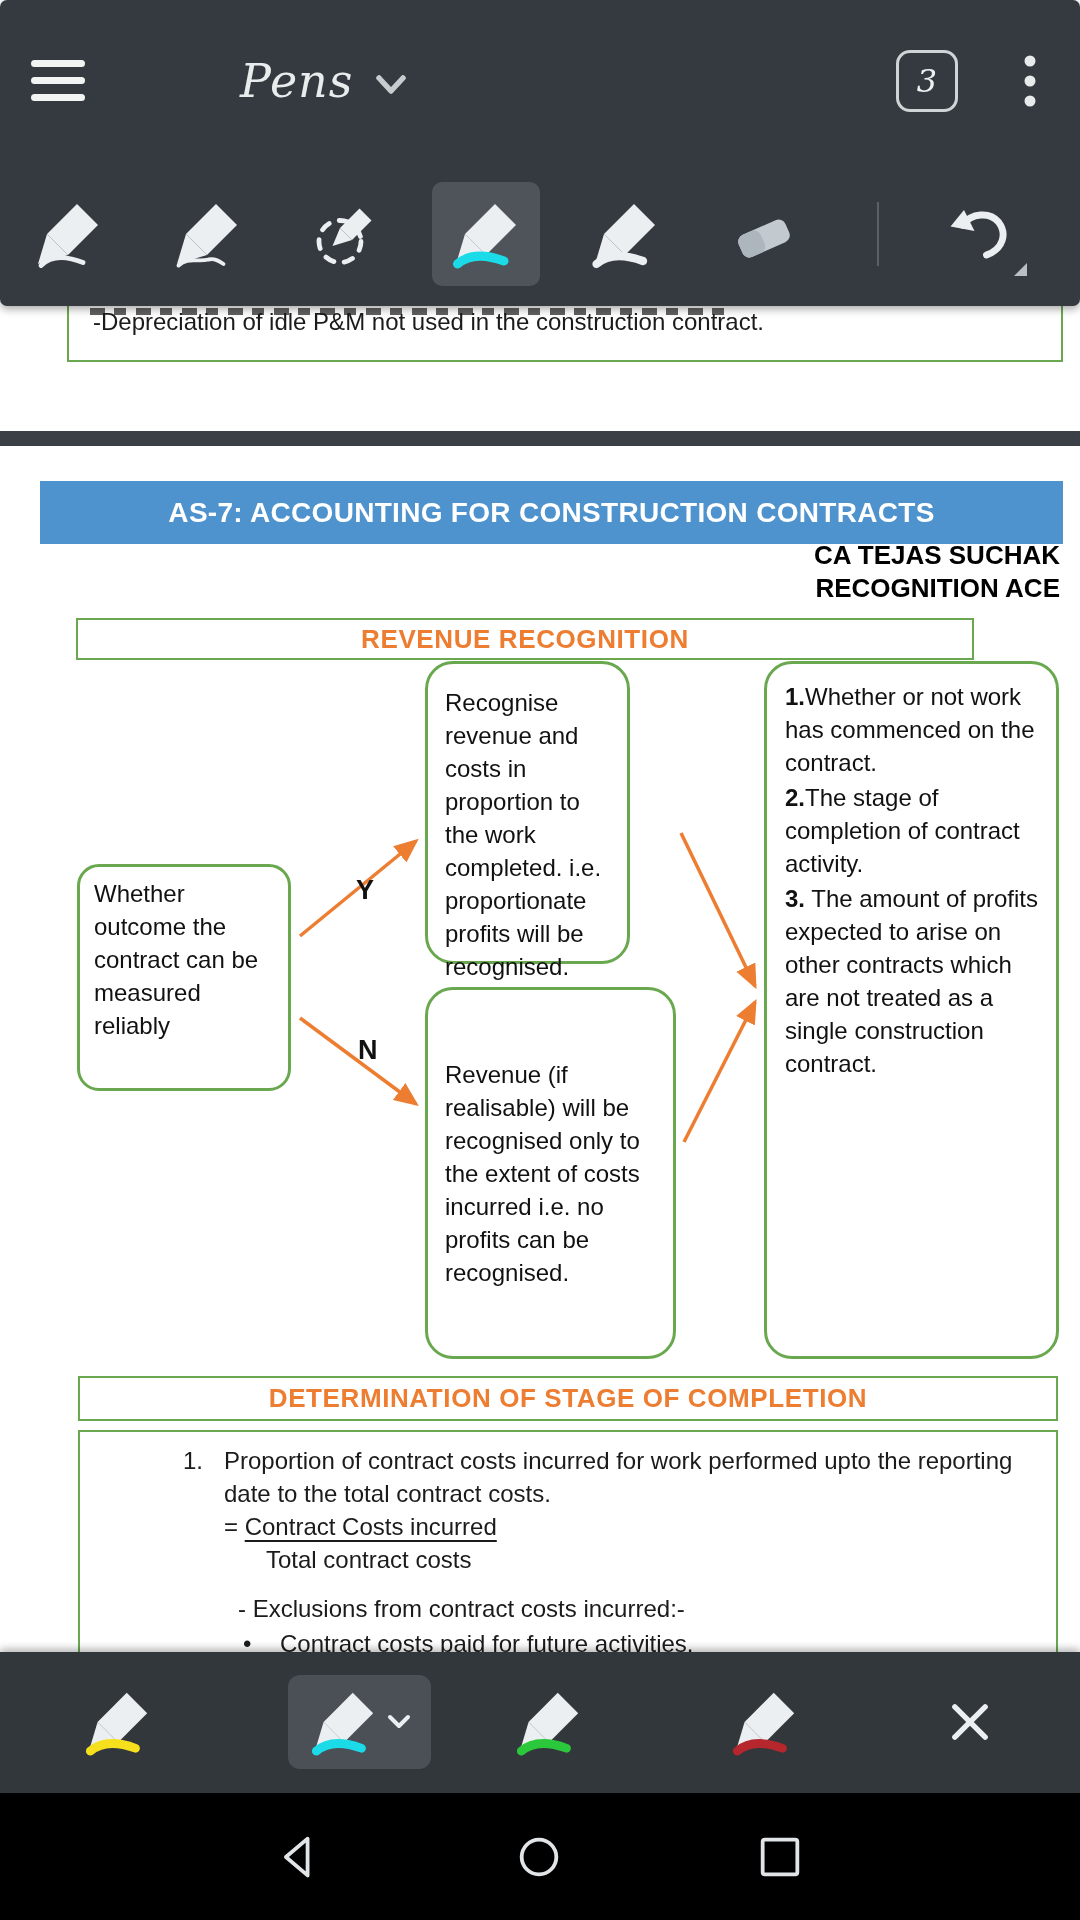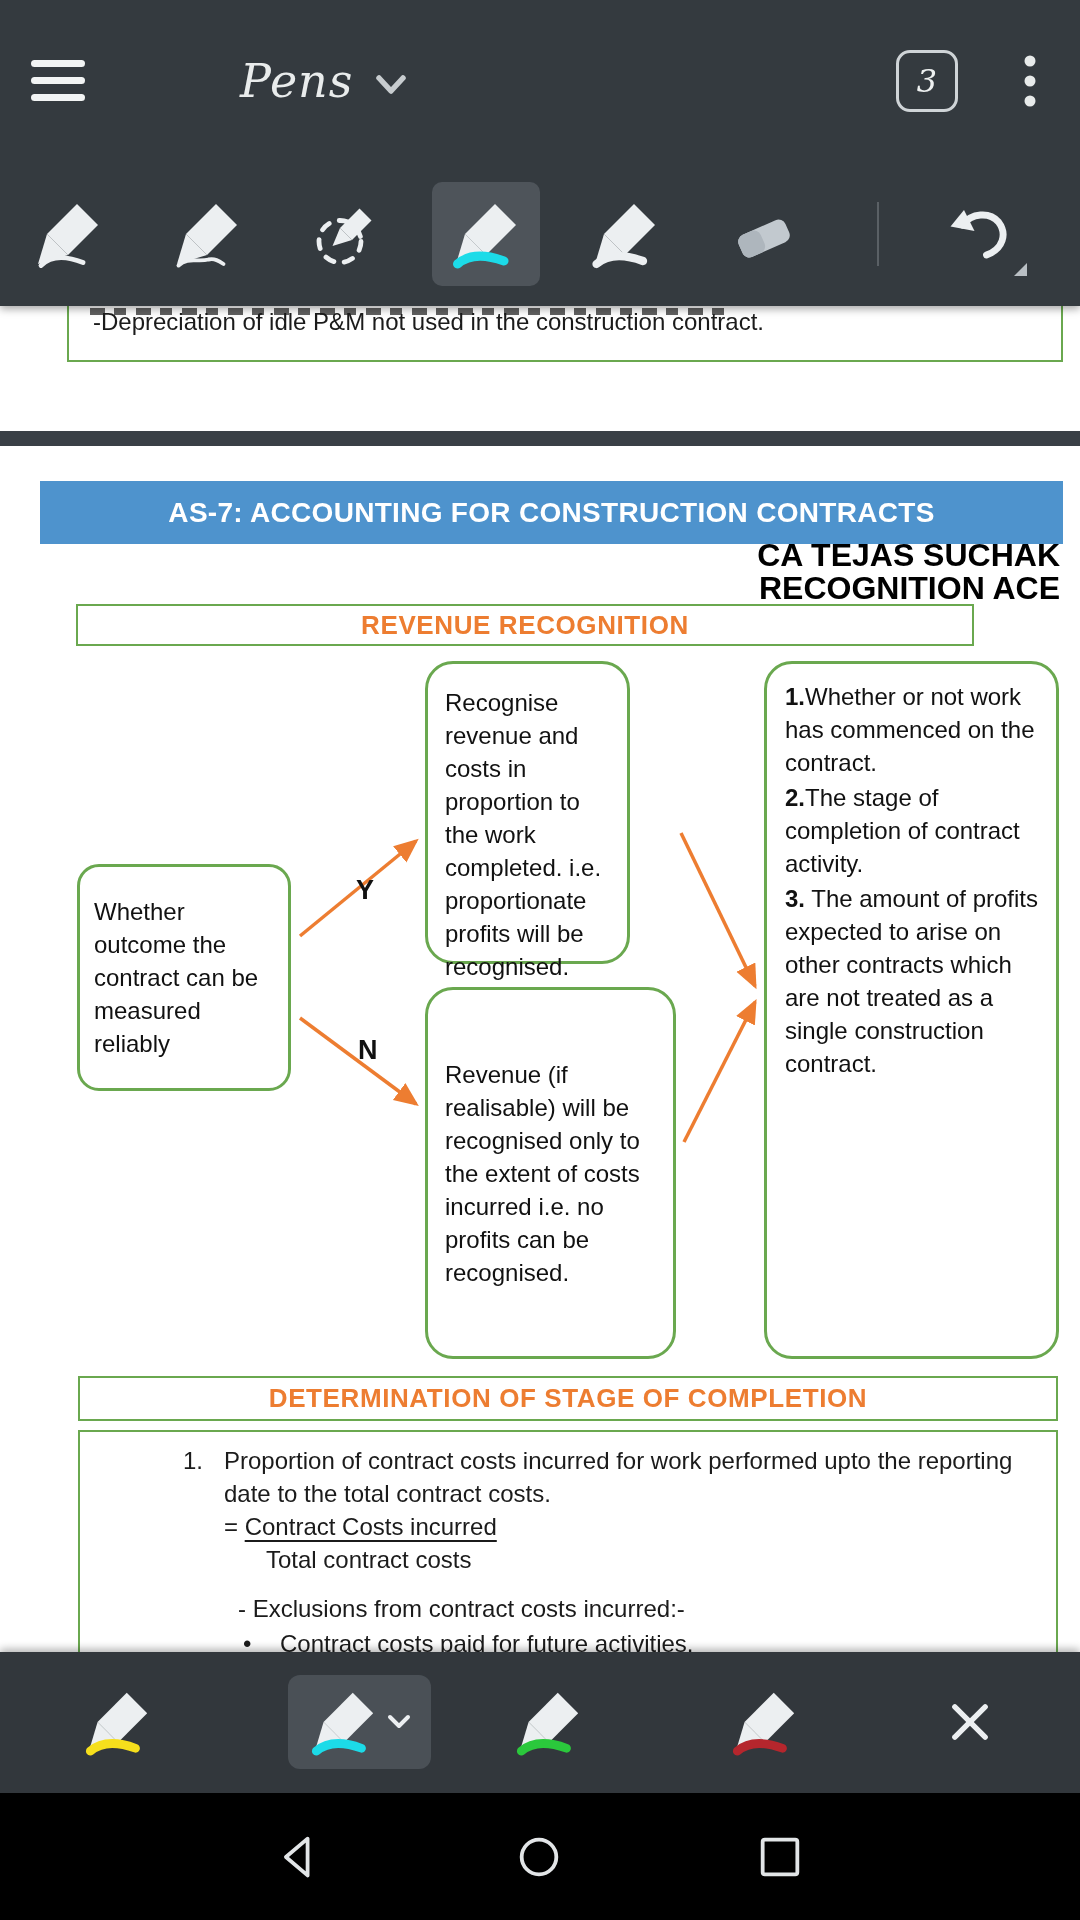--- a/index.html
+++ b/index.html
@@ -3,21 +3,21 @@
 <meta charset="utf-8">
 <style>
   * { box-sizing: border-box; }
   html,body { margin:0; padding:0; background:#000; }
   body { width:1080px; height:1920px; overflow:hidden;
          font-family:"Liberation Sans", sans-serif; }
   .screen { position:relative; width:1080px; height:1920px; background:#fff; overflow:hidden; }
 
   
   .appbar { position:absolute; left:0; top:0; width:1080px; height:306px;
-            background:#343A3F; box-shadow:0 3px 8px rgba(0,0,0,.35); z-index:5; }
+            background:#343A3F; box-shadow:0 3px 8px rgba(0,0,0,.35); z-index:5;border-radius:7px; }
   .row1 { display:flex; align-items:center; height:162px; padding:0 26px; }
   .icon-btn { background:none; border:none; padding:0; display:flex; align-items:center;
               justify-content:center; cursor:pointer; }
   .ham-btn { width:64px; height:64px; }
   .title-group { display:flex; align-items:center; margin-left:150px; cursor:pointer; }
   .app-title { font-family:"DejaVu Serif", serif; font-style:italic; font-size:46px;
                color:#E9ECEC; letter-spacing:1px; }
   .title-chev { margin-left:22px; margin-top:8px; }
   .spacer { flex:1; }
   .badge { width:62px; height:62px; border:3px solid #CFD4D7; border-radius:14px;
@@ -45,45 +45,45 @@
                         #2b2b2b 24px 36px,transparent 36px 46px); }
   .prev-box { position:absolute; left:67px; top:-28px; width:996px; height:84px;
               border:2px solid #6AA84F; }
   .prev-box .line { position:absolute; left:24px; bottom:22px; font-size:24px; line-height:33px; }
   .page-divider { position:absolute; left:0; top:125px; width:1080px; height:15px; background:#3A4046; }
 
   .banner { position:absolute; left:40px; top:175px; width:1023px; height:63px; background:#4E93CD;
             display:flex; align-items:center; justify-content:center; }
   .banner span { color:#fff; font-weight:bold; font-size:28px; letter-spacing:.3px; }
   .authors { position:absolute; right:20px; top:233px; text-align:right; font-weight:bold;
-             font-size:32px; line-height:33px; color:#000; }
+             font-size:26px; line-height:33px; color:#000; }
 
   .gbox { position:absolute; border:2px solid #6AA84F; display:flex; align-items:center;
           justify-content:center; background:#fff; }
   .orange-head { color:#ED7D31; font-weight:bold; font-size:26px; letter-spacing:.6px; }
 
   .fc-box { position:absolute; background:#fff; border:3px solid #6AA84F; border-radius:28px;
             font-size:24px; line-height:33px; color:#111; }
   .fc-decision { left:77px; top:558px; width:214px; height:227px; border-radius:22px;
-                 display:flex; align-items:center; padding:10px 14px; }
+                 display:flex; padding:10px 14px; }
   .fc-yes { left:425px; top:355px; width:205px; height:303px; padding:22px 17px; }
   .fc-no  { left:425px; top:681px; width:251px; height:372px; display:flex; align-items:center;
             padding:10px 17px; }
   .fc-result { left:764px; top:355px; width:295px; height:698px; padding:16px 14px 8px 18px; }
   .fc-result p { margin:0 0 12px 0; }
   .fc-result p.fc-item { margin:0 0 2px 0; }
   .hl-cyan  { background:#2EE1EC; padding:3px 2px; border-radius:5px;
               -webkit-box-decoration-break:clone; box-decoration-break:clone; }
   .hl-yellow{ background:#FCF000; padding:3px 2px; border-radius:5px;
               -webkit-box-decoration-break:clone; box-decoration-break:clone; }
 
   .arrows { position:absolute; left:0; top:355px; width:1080px; height:700px; pointer-events:none; }
   .yn { font-weight:bold; font-size:27px; fill:#111; font-family:"Liberation Sans",sans-serif; }
 
-  .s1 { left:76px; top:298px; width:898px; height:42px; }
+  .s1 { left:76px; top:312px; width:898px; height:42px; }
   .s2 { left:78px; top:1070px; width:980px; height:45px; }
 
   .method-box { position:absolute; left:78px; top:1124px; width:980px; height:600px;
                 border:2px solid #6AA84F; font-size:24px; line-height:33px; }
   .m { position:absolute; white-space:nowrap; }
   .u { text-decoration:underline; text-underline-offset:5px; }
 
   
   .penbar { position:absolute; left:0; top:1652px; width:1080px; height:141px; background:#32373C;
             box-shadow:0 -3px 8px rgba(0,0,0,.3); z-index:5; }

